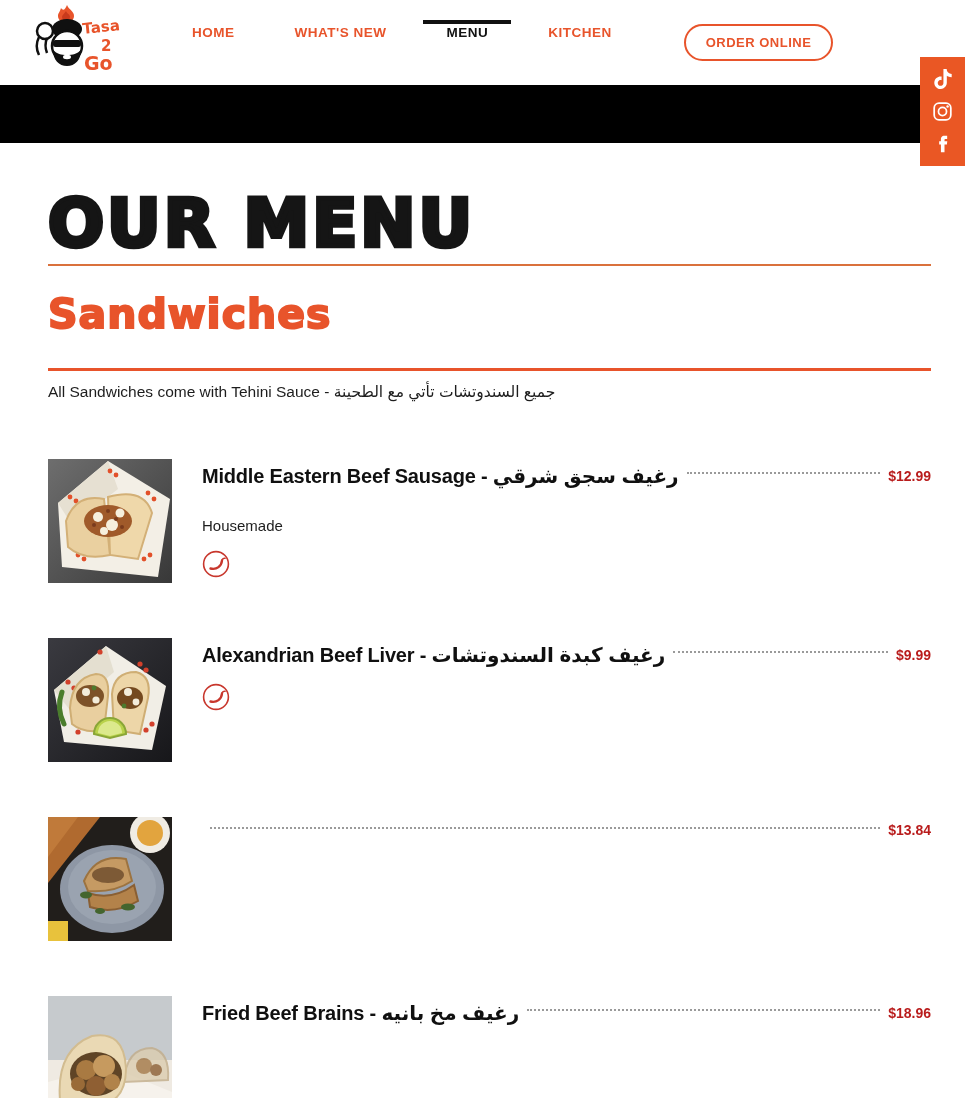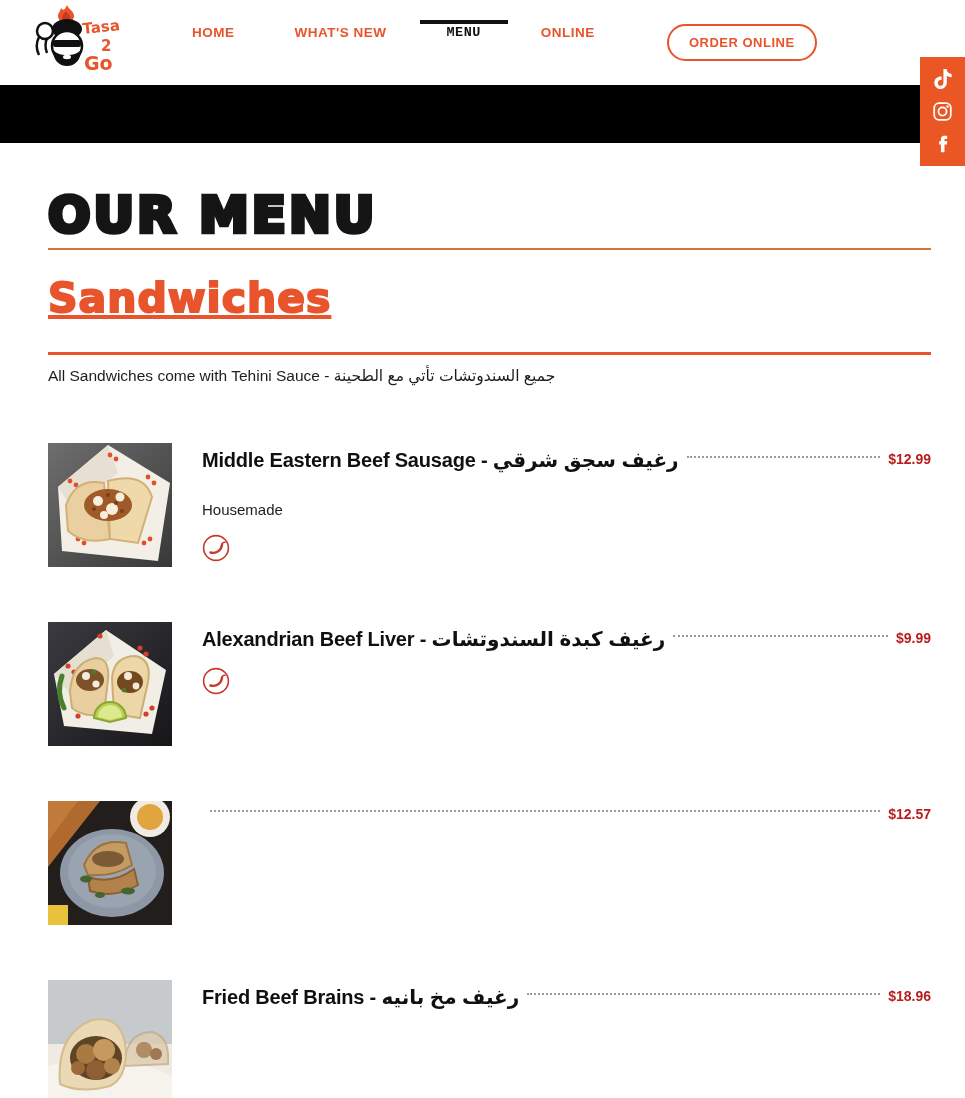--- a/index.html
+++ b/index.html
@@ -8,45 +8,45 @@
   .page { position:relative; width:965px; height:1098px; }
 
   
   .header { position:relative; height:85px; display:flex; align-items:center;
     padding-left:25px; background:#fff; white-space:nowrap; }
   .logo { flex-shrink:0; width:95px; height:78px; cursor:pointer; }
   .nav { display:flex; align-items:stretch; height:85px; margin-left:42px; }
   .nav-item { position:relative; display:flex; align-items:center; height:65px;
     padding:6px 30px; font-size:13.5px; font-weight:bold; letter-spacing:.5px;
     color:#E8542B; cursor:pointer; }
-  .nav-item.active { color:#111;font-family:Liberation Mono, monospace; }
+  .nav-item.active { color:#111; }
   .nav-item.active::before { content:""; position:absolute; top:20px; left:50%;
     transform:translateX(-50%); width:88px; height:4px; background:#111; }
   .order-btn { flex-shrink:0; margin-left:42px; border:2px solid #E8542B; color:#E8542B;
     background:#fff; border-radius:20px; padding:9px 20px; font-size:13px;
     font-weight:bold; letter-spacing:.5px; font-family:inherit; cursor:pointer; }
 
   
   .hero-band { width:965px; height:58px; background:#000; }
 
   
   .social-bar { position:absolute; top:57px; right:0; width:45px; height:109px;
     background:#EA5724; display:flex; flex-direction:column; align-items:center;
     justify-content:space-evenly; z-index:5; }
   .social-bar .sicon { width:22px; height:22px; cursor:pointer; display:flex;
     align-items:center; justify-content:center; }
 
   
   .section { padding:0 34px 0 48px; }
   .page-title { margin-top:46px; font-family:"DejaVu Sans","Liberation Sans",sans-serif;
-    font-size:50px; font-weight:800; letter-spacing:3px; line-height:1.05; color:#151515;
+    font-size:66px; font-weight:800; letter-spacing:3px; line-height:1.05; color:#151515;
     -webkit-text-stroke:4.5px #151515; }
   .rule-thin { border:none; border-top:2px solid #DA713C; margin-top:6px; }
   .section-title { margin-top:24px; font-family:"DejaVu Sans","Liberation Sans",sans-serif;
-    font-size:41px; font-weight:800; letter-spacing:1px; color:#E8542B;text-decoration:underline;
+    font-size:41px; font-weight:800; letter-spacing:1px; color:#E8542B;
     -webkit-text-stroke:2px #E8542B; }
   .rule-thick { border:none; border-top:3px solid #E8542B; margin-top:30px; }
   .section-note { margin-top:12px; font-size:15.5px; color:#1d1d1d; }
 
   
   .items { margin-top:58px; }
   .item { display:flex; margin-bottom:55px; }
   .item-photo { flex-shrink:0; width:124px; height:124px; }
   .item-photo svg { display:block; width:124px; height:124px; }
   .item-body { flex:1; margin-left:30px; padding-top:5px; }
@@ -88,21 +88,21 @@
         <text x="58" y="30" font-family="DejaVu Sans, sans-serif" font-size="15" font-weight="bold" fill="#E8542B" transform="rotate(-6 58 30)">Tasa</text>
         <text x="76" y="47" font-family="DejaVu Sans, sans-serif" font-size="15" font-weight="bold" fill="#E8542B">2</text>
         <text x="59" y="66" font-family="DejaVu Sans, sans-serif" font-size="19" font-weight="bold" fill="#E8542B">Go</text>
       </svg>
     </div>
 
     <div class="nav">
       <div class="nav-item">HOME</div>
       <div class="nav-item">WHAT'S NEW</div>
       <div class="nav-item active">MENU</div>
-      <div class="nav-item">ONLINE</div>
+      <div class="nav-item">KITCHEN</div>
     </div>
 
     <button class="order-btn">ORDER ONLINE</button>
 
   </div>
 
   <div class="hero-band"></div>
 
   <div class="social-bar">
     <span class="sicon">
@@ -259,21 +259,21 @@
               <ellipse cx="38" cy="78" rx="6" ry="3.4"></ellipse>
               <ellipse cx="80" cy="90" rx="7" ry="3.4"></ellipse>
               <ellipse cx="52" cy="94" rx="5" ry="3"></ellipse>
             </g>
             <rect x="0" y="104" width="20" height="20" fill="#e8c23c"></rect>
           </svg>
         </div>
         <div class="item-body">
           <div class="title-row">
             <span class="leader"></span>
-            <span class="item-price">$12.57</span>
+            <span class="item-price">$13.84</span>
           </div>
         </div>
       </div>
 
       <div class="item">
         <div class="item-photo">
           <svg viewBox="0 0 124 124">
             <rect width="124" height="124" fill="#c6cacd"></rect>
             <rect y="64" width="124" height="60" fill="#efeae2"></rect>
             <polygon points="0,124 0,86 60,70 124,96 124,124" fill="#f6f2ec"></polygon>

